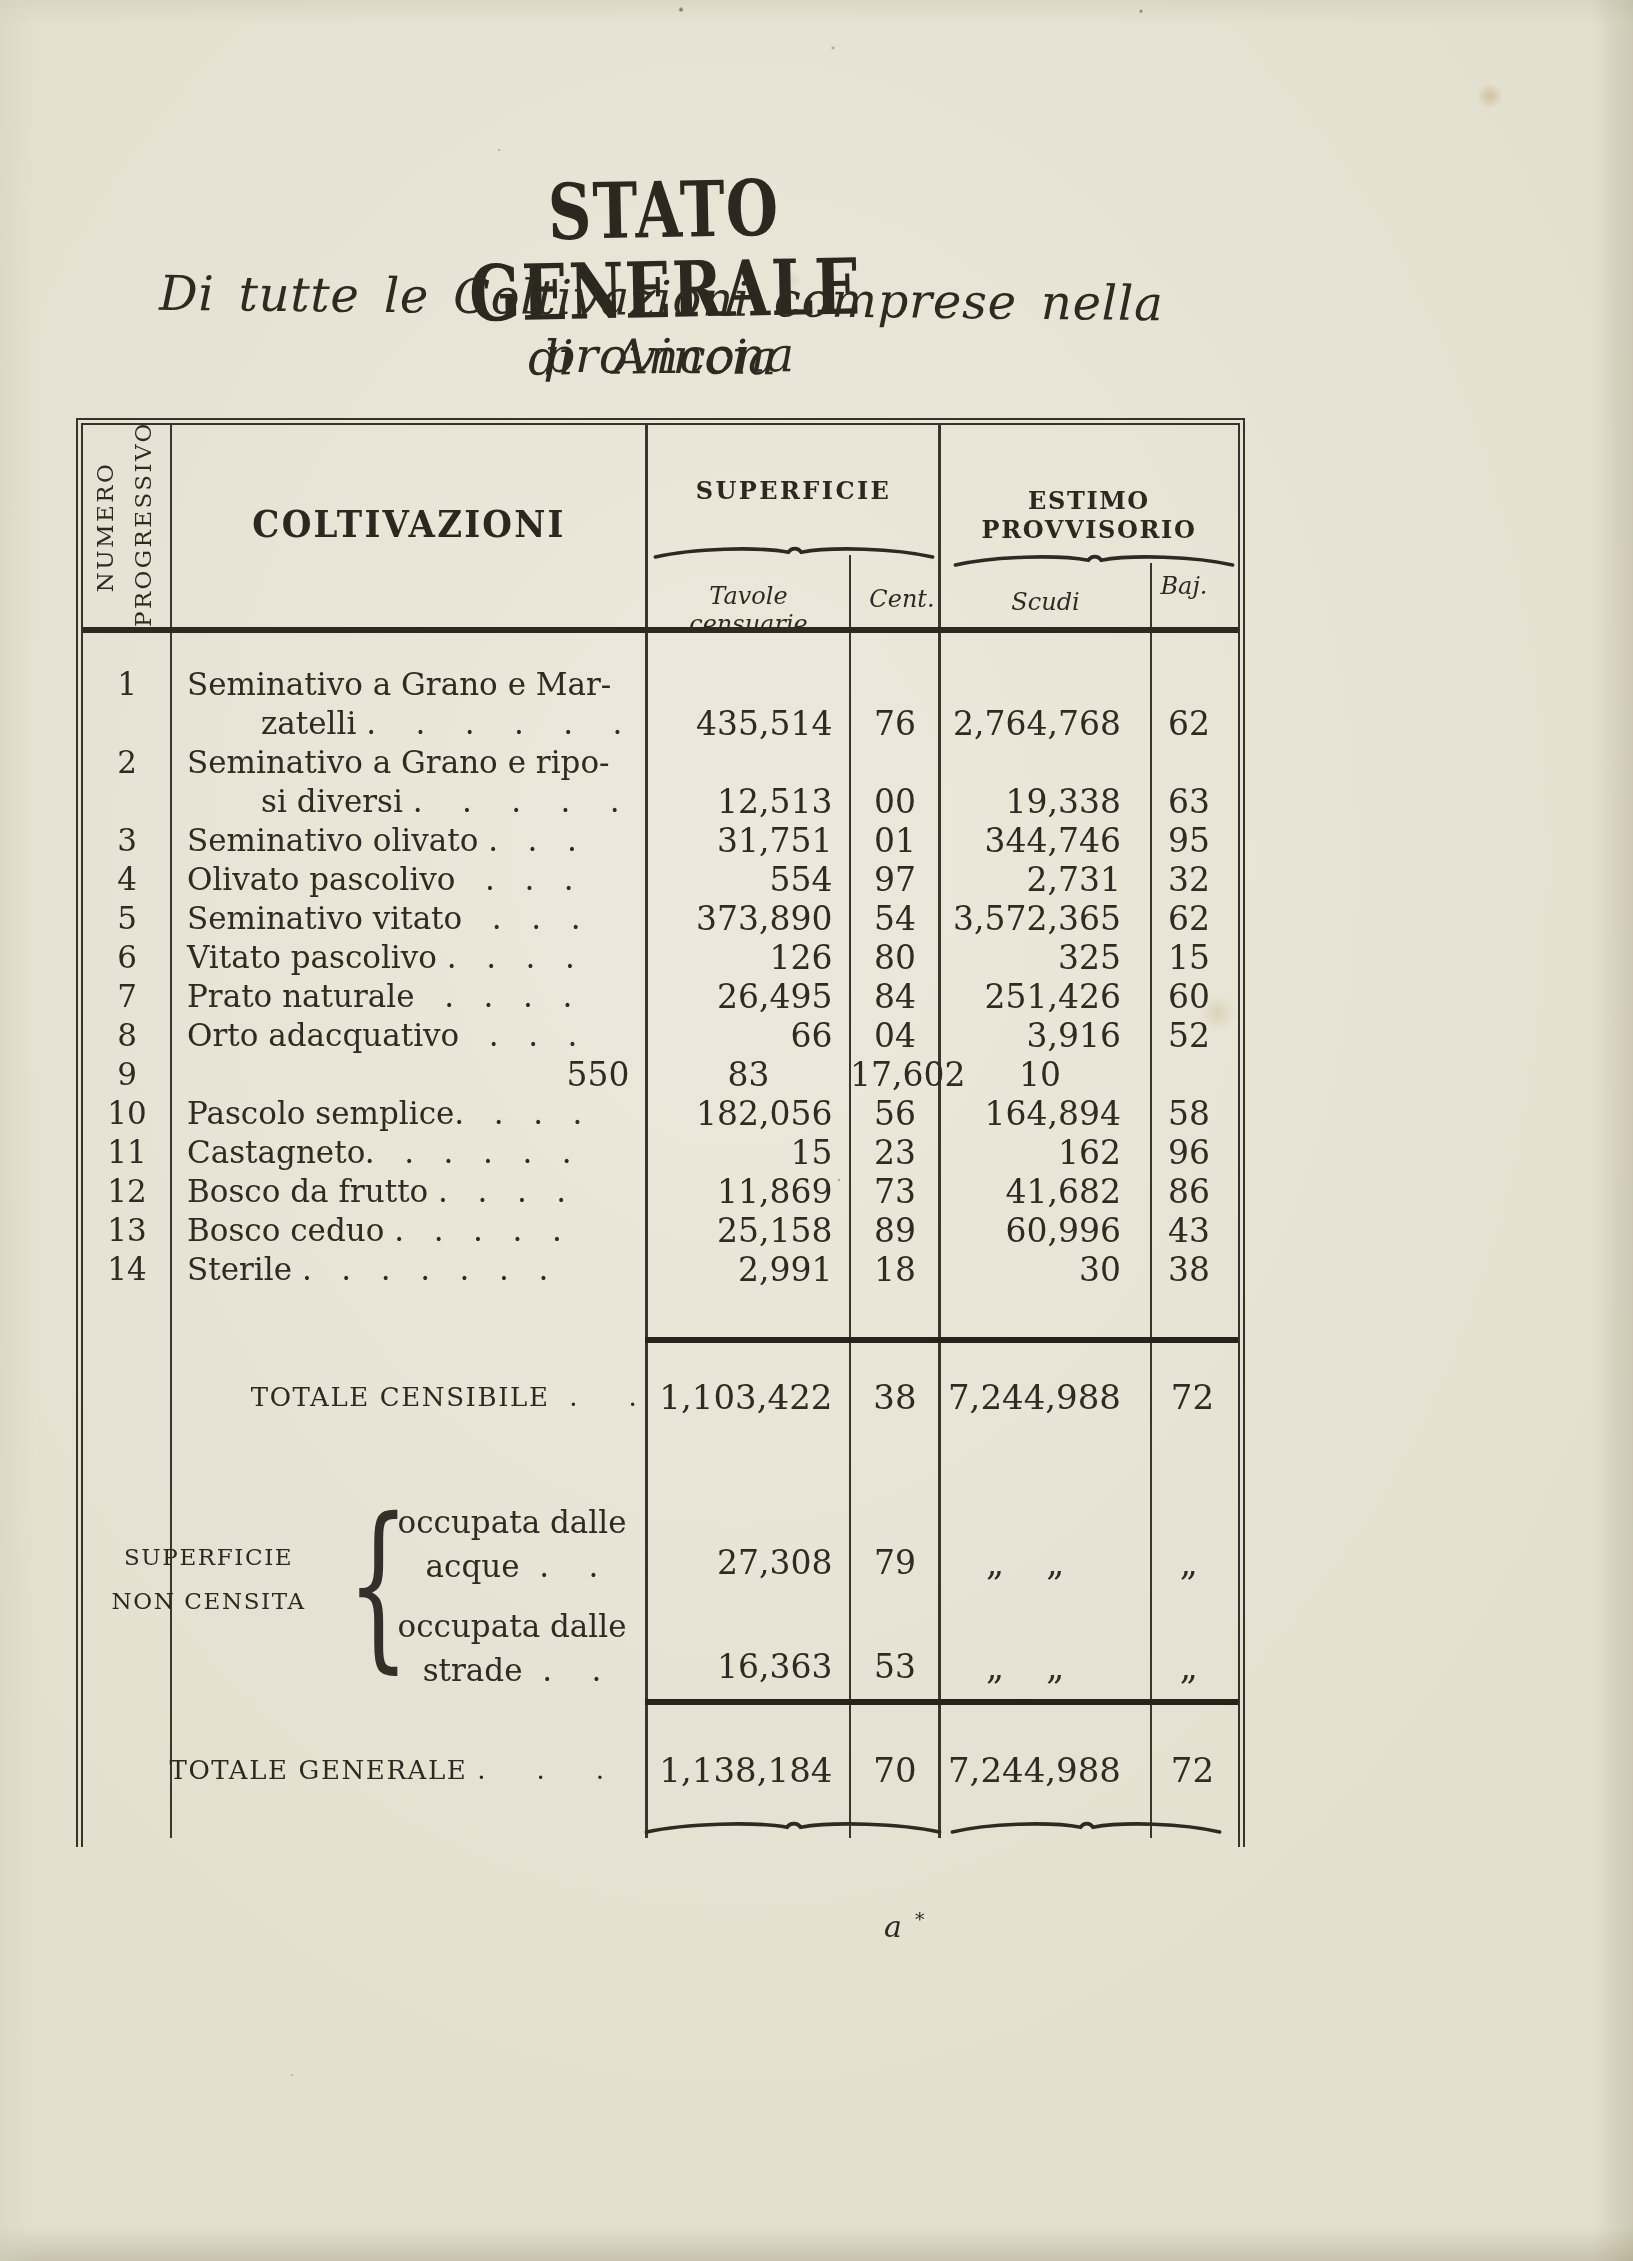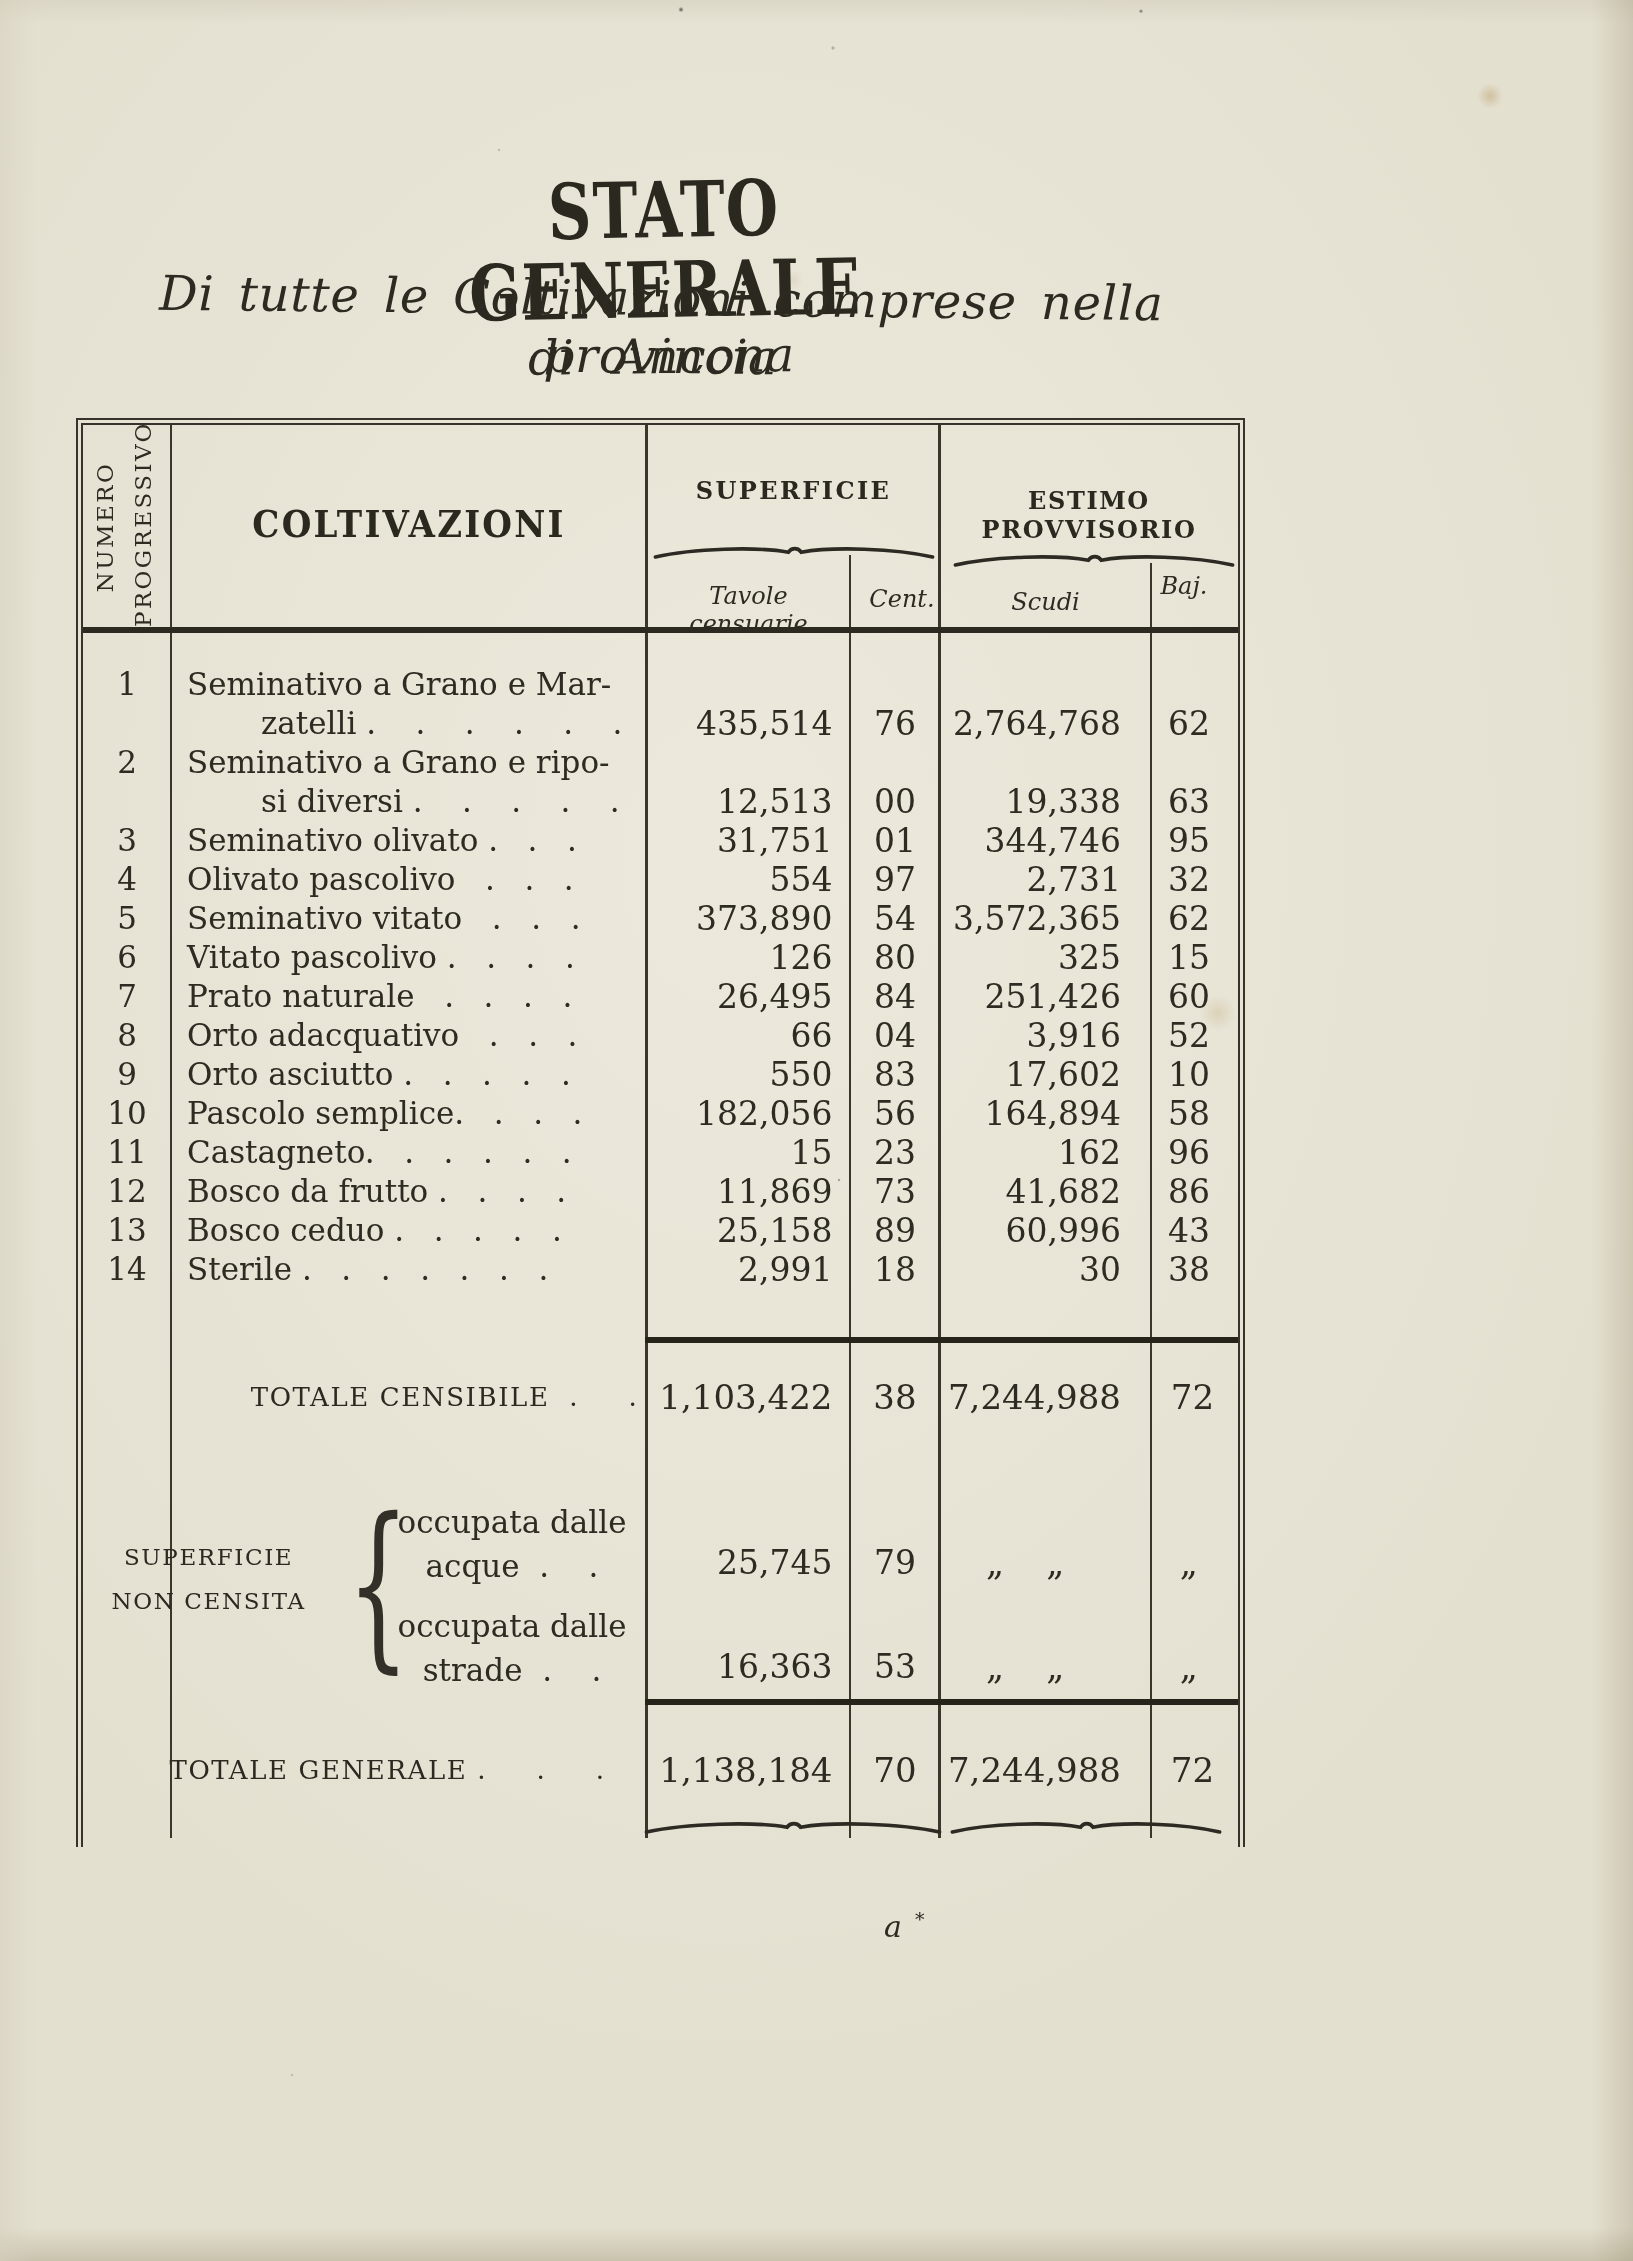--- a/index.html
+++ b/index.html
@@ -285,23 +285,20 @@
             <div class="cell c-label">
               <div class="lab-line">Orto adacquativo   .   .   .</div>
             </div>
             <div class="cell c-tav">66</div>
             <div class="cell c-cent">04</div>
             <div class="cell c-scudi">3,916</div>
             <div class="cell c-baj">52</div>
           </div>
           <div class="drow">
             <div class="cell c-num">9</div>
-            <div class="cell c-label">
-              <div class="lab-line">Orto asciutto .   .   .   .   .</div>
-            </div>
             <div class="cell c-tav">550</div>
             <div class="cell c-cent">83</div>
             <div class="cell c-scudi">17,602</div>
             <div class="cell c-baj">10</div>
           </div>
           <div class="drow">
             <div class="cell c-num">10</div>
             <div class="cell c-label">
               <div class="lab-line">Pascolo semplice.   .   .   .</div>
             </div>
@@ -367,21 +364,21 @@
       </div>
       <div class="snc-brace">{</div>
 
       <div class="snc-row snc-1">
         <div>
           <div class="snc-entry">
             <div>occupata dalle</div>
             <div>acque  .    .</div>
           </div>
         </div>
-        <div class="snc-val snc-tav">25,745</div>
+        <div class="snc-val snc-tav">27,308</div>
         <div class="snc-val snc-cent">79</div>
         <div class="snc-ditto-scudi">
           <span>„</span>
           <span>„</span>
         </div>
         <div class="snc-ditto-baj">„</div>
       </div>
 
       <div class="snc-row snc-2">
         <div>

